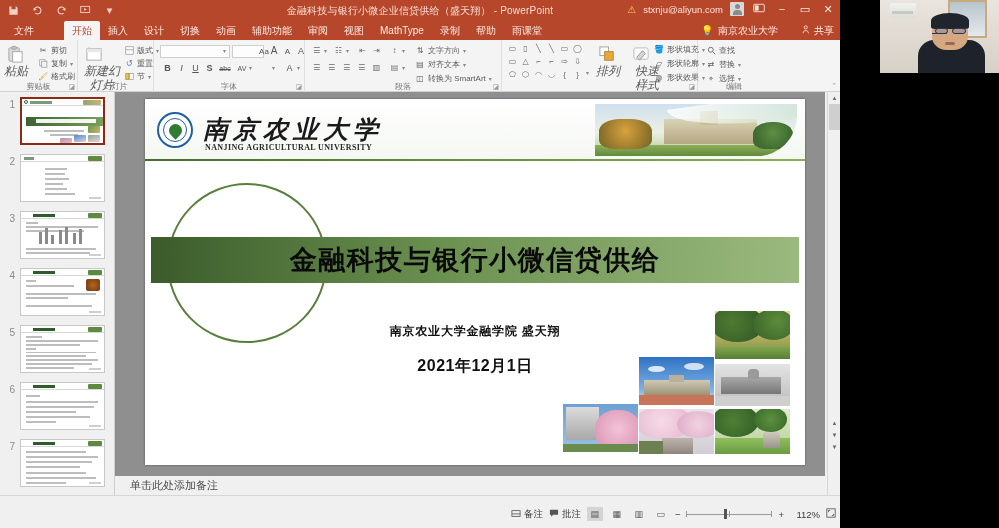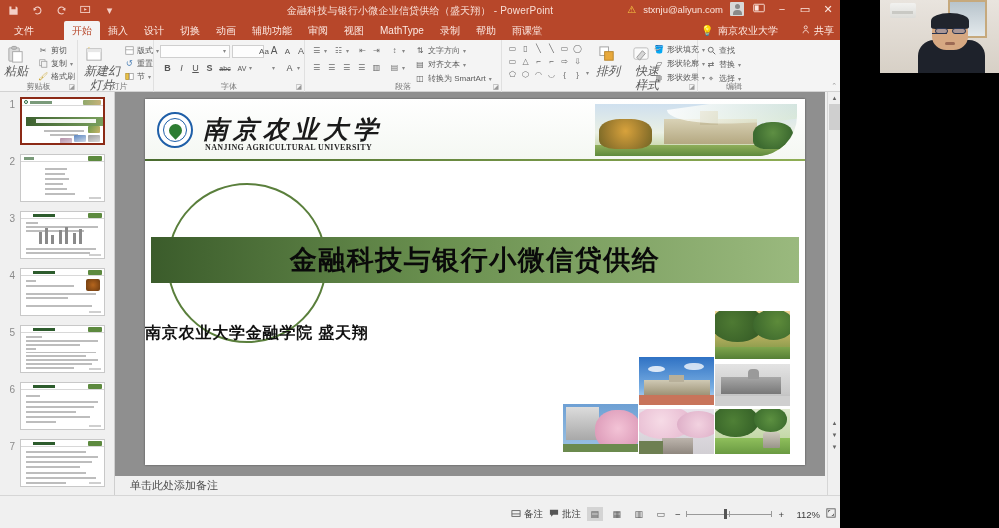--- a/index.html
+++ b/index.html
@@ -126,22 +126,22 @@
                       background:linear-gradient(135deg,rgba(255,255,255,.85),rgba(200,225,180,.35));
                       border-radius:0 0 0 100%; transform:rotate(-8deg); }
 
   .s-circle { position:absolute; left:22px; top:84px; width:160px; height:160px;
               border:2px solid #5a7f3c; border-radius:50%; }
   .s-band { position:absolute; left:6px; top:138px; width:648px; height:46px;
             background:linear-gradient(90deg,#3b5c2b 0%,#6b9150 45%,#9ab97e 100%); }
   .s-title { position:absolute; left:0; top:0; width:100%; height:46px; line-height:46px;
              text-align:center; color:#0a0a0a; font-size:27px; font-weight:bold; letter-spacing:1.5px;
              font-family:"DejaVu Sans","Liberation Sans",sans-serif; }
-  .s-sub1 { position:absolute; left:0; top:224px; width:100%; text-align:left;
-            font-size:16px; font-weight:bold; color:#111; letter-spacing:.8px; }
+  .s-sub1 { position:absolute; left:0; top:224px; width:100%; text-align:center;
+            font-size:12px; font-weight:bold; color:#111; letter-spacing:.8px; }
   .s-sub2 { position:absolute; left:0; top:257px; width:100%; text-align:center;
             font-size:16px; font-weight:bold; color:#111; letter-spacing:.5px; }
 
   .ph { position:absolute; overflow:hidden; }
   .ph .sky2 { position:absolute; inset:0; }
 
   .notes { position:absolute; left:115px; top:476px; width:710px; height:19px; background:#f0f0f0; }
   .notes-text { position:absolute; left:15px; top:2px; font-size:11px; color:#4a4a4a; }
 
   
@@ -662,20 +662,21 @@
           <div class="s-header-rule"></div>
         </div>
 
         <div class="s-circle"></div>
 
         <div class="s-band">
           <div class="s-title">金融科技与银行小微信贷供给</div>
         </div>
 
         <div class="s-sub1">南京农业大学金融学院 盛天翔</div>
+        <div class="s-sub2">2021年12月1日</div>
 
         <div class="ph" style="left:570px; top:212px; width:75px; height:48px;">
           <div class="sky2" style="background:linear-gradient(180deg,#f2d79a 0%,#cdb96a 35%,#6e8f3e 100%);"></div>
           <div style="position:absolute;left:-5%;top:-10%;width:70%;height:75%;background:radial-gradient(circle at 40% 45%,#4e7a33,#2f5423);border-radius:50%;"></div>
           <div style="position:absolute;right:-5%;top:-5%;width:55%;height:65%;background:radial-gradient(circle at 60% 40%,#5d8b3a,#35602a);border-radius:50%;"></div>
           <div style="position:absolute;left:0;bottom:0;width:100%;height:26%;background:linear-gradient(180deg,#7fa54d,#557f35);"></div>
         </div>
 
         <div class="ph" style="left:494px; top:258px; width:75px; height:48px;">
           <div class="sky2" style="background:linear-gradient(180deg,#2f72c4 0%,#79aee2 65%,#cfe2f2 100%);"></div>

